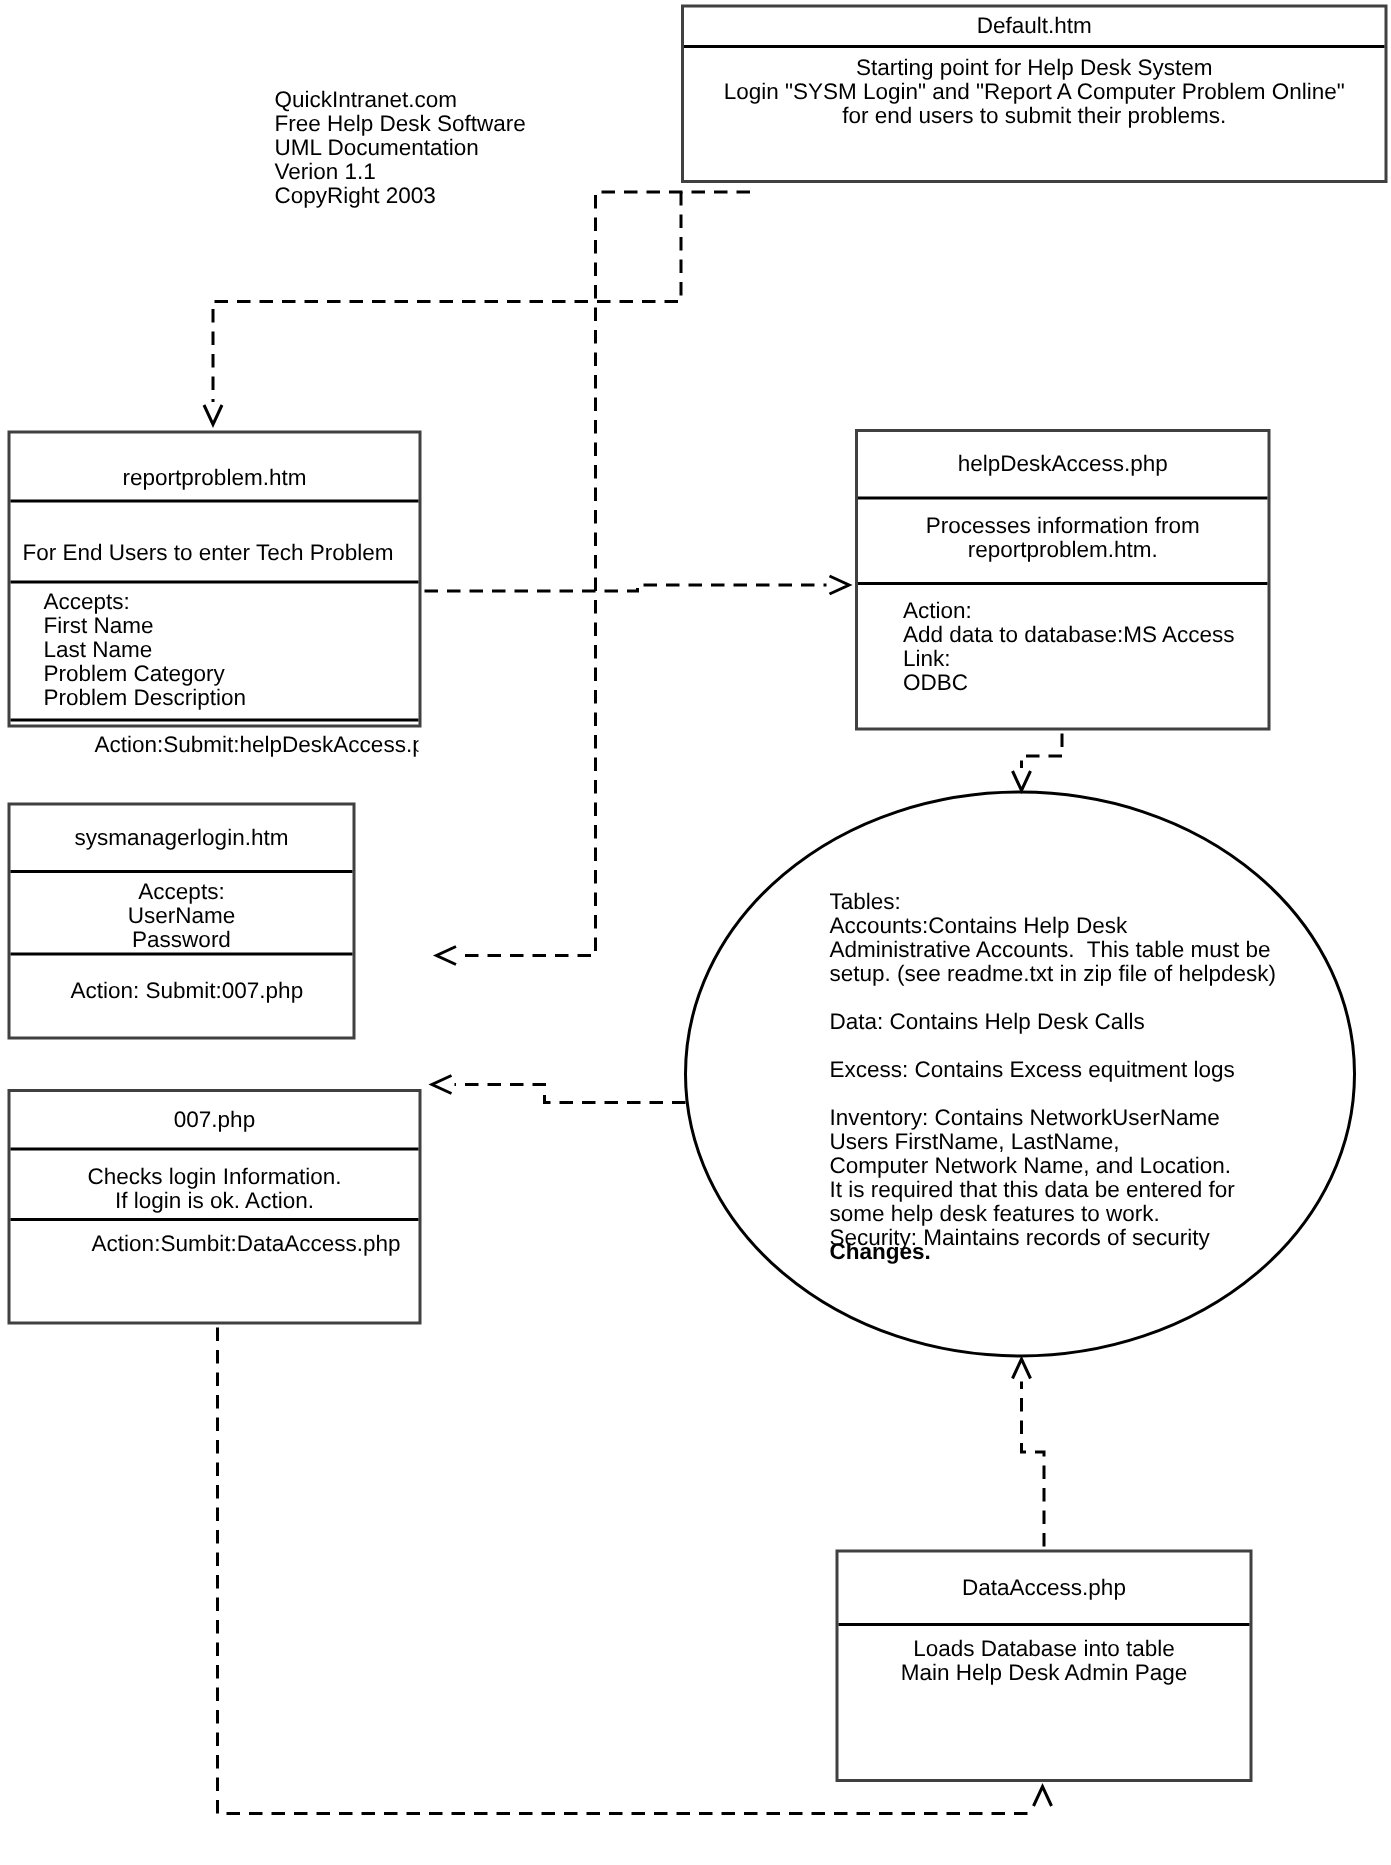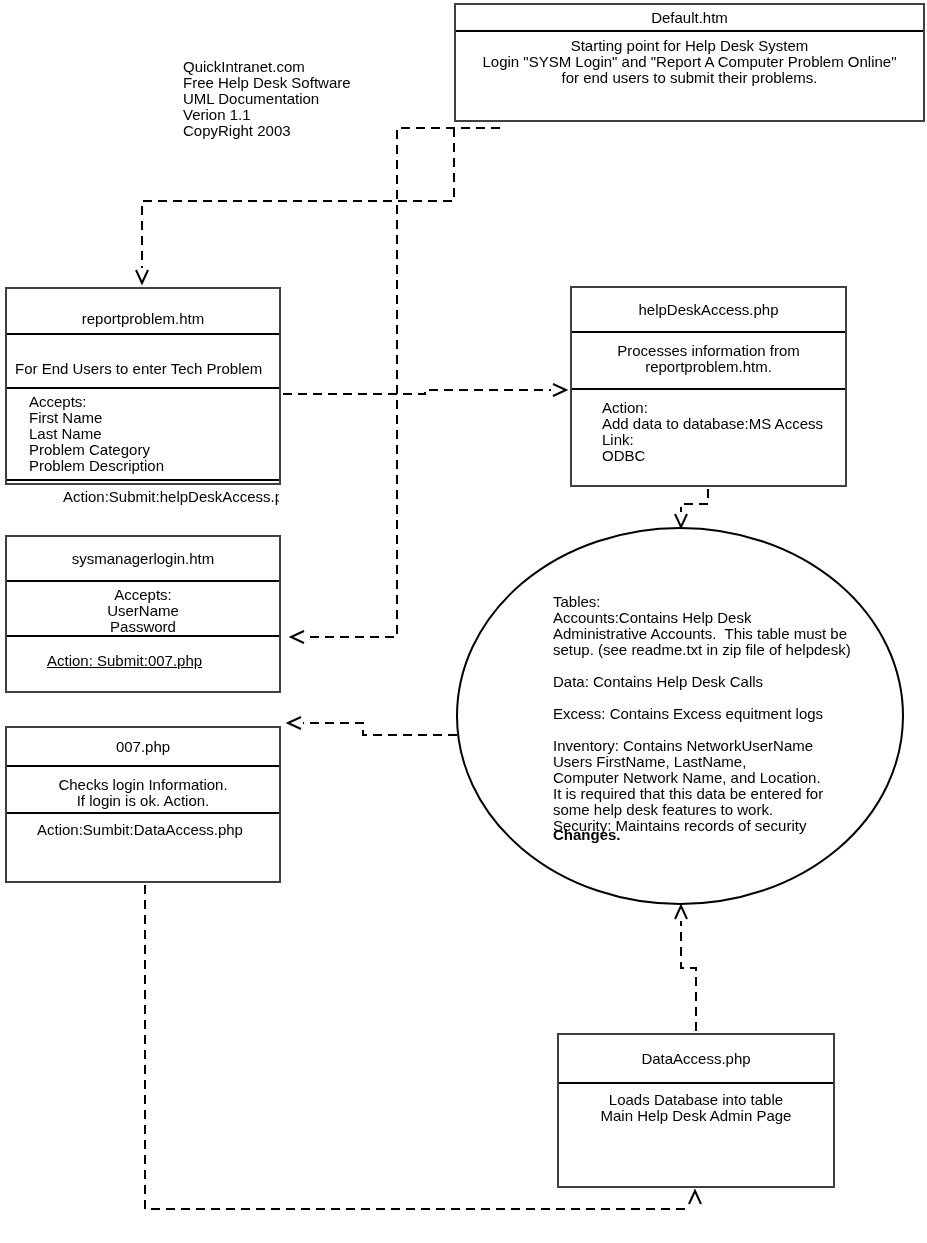--- a/index.html
+++ b/index.html
@@ -27,29 +27,29 @@
   .b-report .t{height:30px;margin-top:16px;}
   .b-report .s1{height:33px;padding:5px 0 0 8px;margin-top:21px;}
   .b-report .s2{height:92px;padding:5px 0 0 22px;}
   .b-report .s3{padding:8px 0 0 12px;margin-left:44px;}
 
   .b-hda{left:570px;top:286px;width:277px;height:201px;}
   .b-hda .t{height:45px;}
   .b-hda .s1{height:57px;padding-top:10px;}
   .b-hda .s2{padding:10px 0 0 30px;}
 
-  .b-sysm{left:5px;top:535px;width:276px;height:158px;}
+  .b-sysm{left:5px;top:535px;width:232px;height:158px;}
   .b-sysm .t{height:45px;}
   .b-sysm .s1{height:55px;padding-top:5px;}
-  .b-sysm .s2{padding:16px 16px 0 40px;text-decoration:underline;}
+  .b-sysm .s2{padding:16px 16px 0 40px;}
 
   .b-007{left:5px;top:726px;width:276px;height:157px;}
   .b-007 .t{height:39px;}
   .b-007 .s1{height:47px;padding-top:10px;}
-  .b-007 .s2{padding:8px 0 0 30px;}
+  .b-007 .s2{padding:8px 12px 0 30px;text-align:right;}
 
   .b-data{left:557px;top:1033px;width:278px;height:155px;}
   .b-data .t{height:49px;}
   .b-data .body{padding-top:8px;}
 </style>
 </head>
 <body>
 
 <div class="canvas">
 

